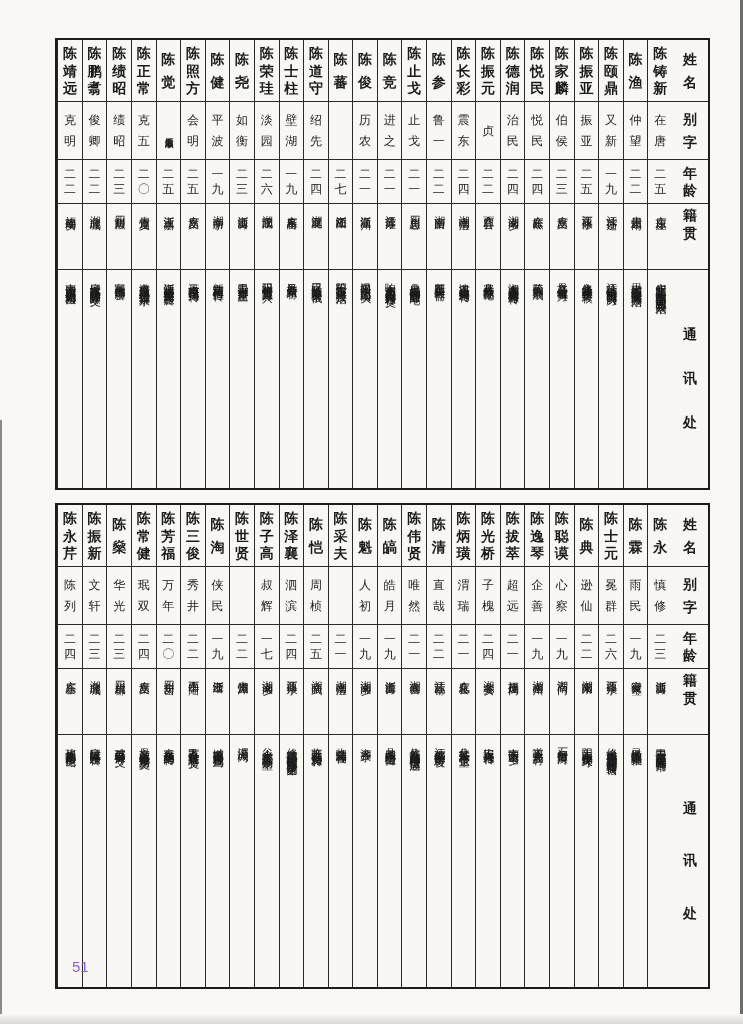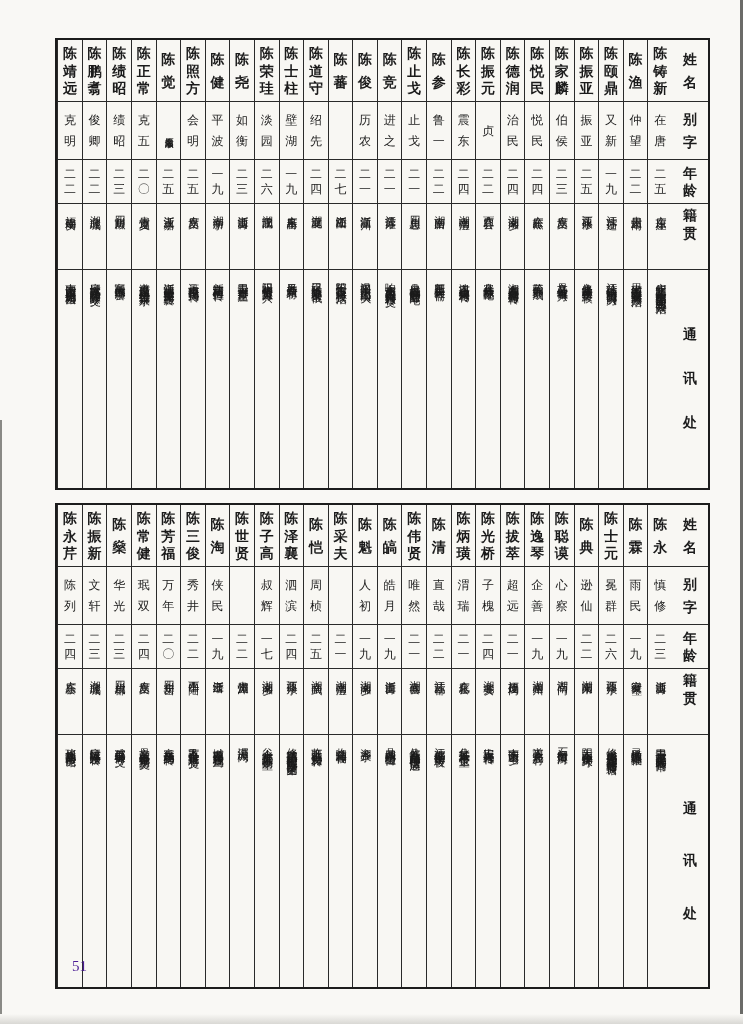--- a/index.html
+++ b/index.html
@@ -55,21 +55,21 @@
     writing-mode:vertical-rl;text-orientation:upright;direction:ltr;
     font-size:9px;line-height:1.1;letter-spacing:0;
     max-height:36px;align-self:center;margin:auto 0;
   }
 
   .header-col .cell span{font-size:14px;font-weight:700;}
   .header-col .c-addr{justify-content:space-evenly;padding:30px 0;}
 
   .page-number{
     position:absolute;left:72px;top:958px;
-    font-family:Liberation Serif, serif;font-size:15px;color:#4c1d95;
+    font-family:Liberation Sans, sans-serif;font-size:15px;color:#8b5cf6;
   }
 </style>
 </head>
 <body>
 
 <div class="scan-edge-right"></div>
 <div class="scan-edge-left"></div>
 <div class="scan-shade-bottom"></div>
 
 <div class="sheet">

